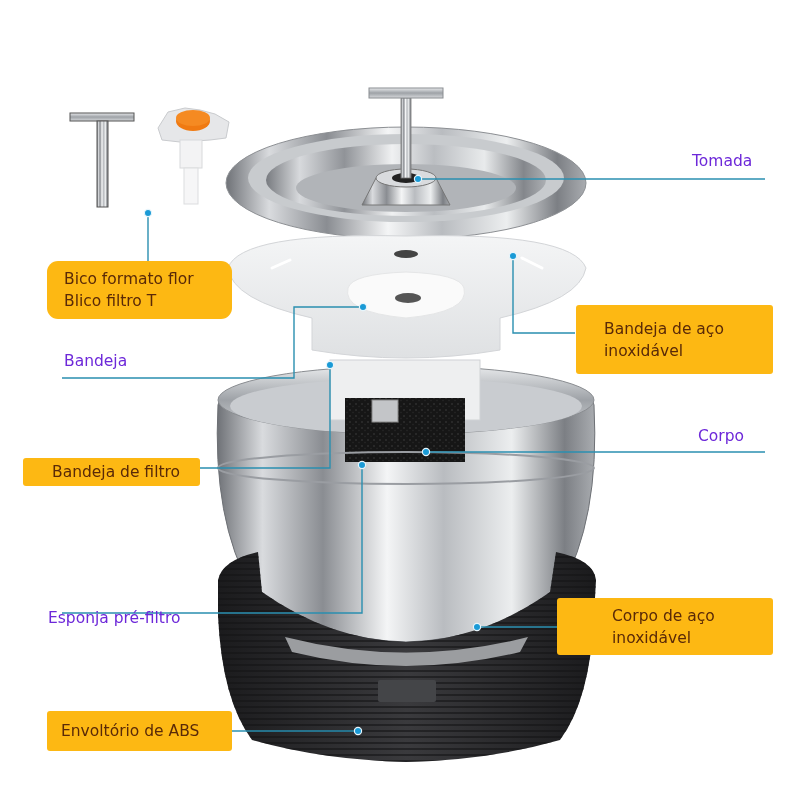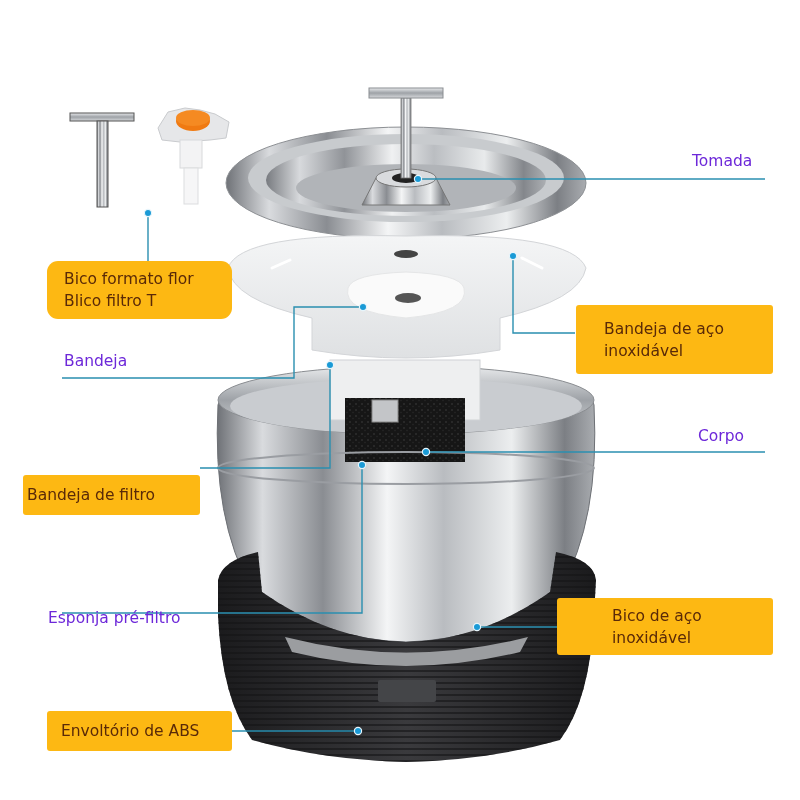--- a/index.html
+++ b/index.html
@@ -151,28 +151,28 @@
 
 <div class="callout-box" style="left:576px; top:305px; width:197px; height:69px; padding-left:28px;">
   <span class="box-line">Bandeja de aço</span>
   <span class="box-line">inoxidável</span>
 </div>
 
 <div class="callout-text" style="left:64px; top:352px;">Bandeja</div>
 
 <div class="callout-text" style="left:698px; top:427px;">Corpo</div>
 
-<div class="callout-box" style="left:23px; top:475px; width:177px; height:40px; padding-left:4px;">
+<div class="callout-box" style="left:23px; top:458px; width:177px; height:28px; padding-left:29px;">
   <span class="box-line">Bandeja de filtro</span>
 </div>
 
 <div class="callout-text" style="left:48px; top:588px;margin-top:21px;">Esponja pré-filtro</div>
 
 <div class="callout-box" style="left:557px; top:598px; width:216px; height:57px; padding-left:55px;">
-  <span class="box-line">Bico de aço</span>
+  <span class="box-line">Corpo de aço</span>
   <span class="box-line">inoxidável</span>
 </div>
 
 <div class="callout-box" style="left:47px; top:711px; width:185px; height:40px; padding-left:14px;justify-content:center;">
   <span class="box-line">Envoltório de ABS</span>
 </div>
 
 </div>
 
 </body></html>

